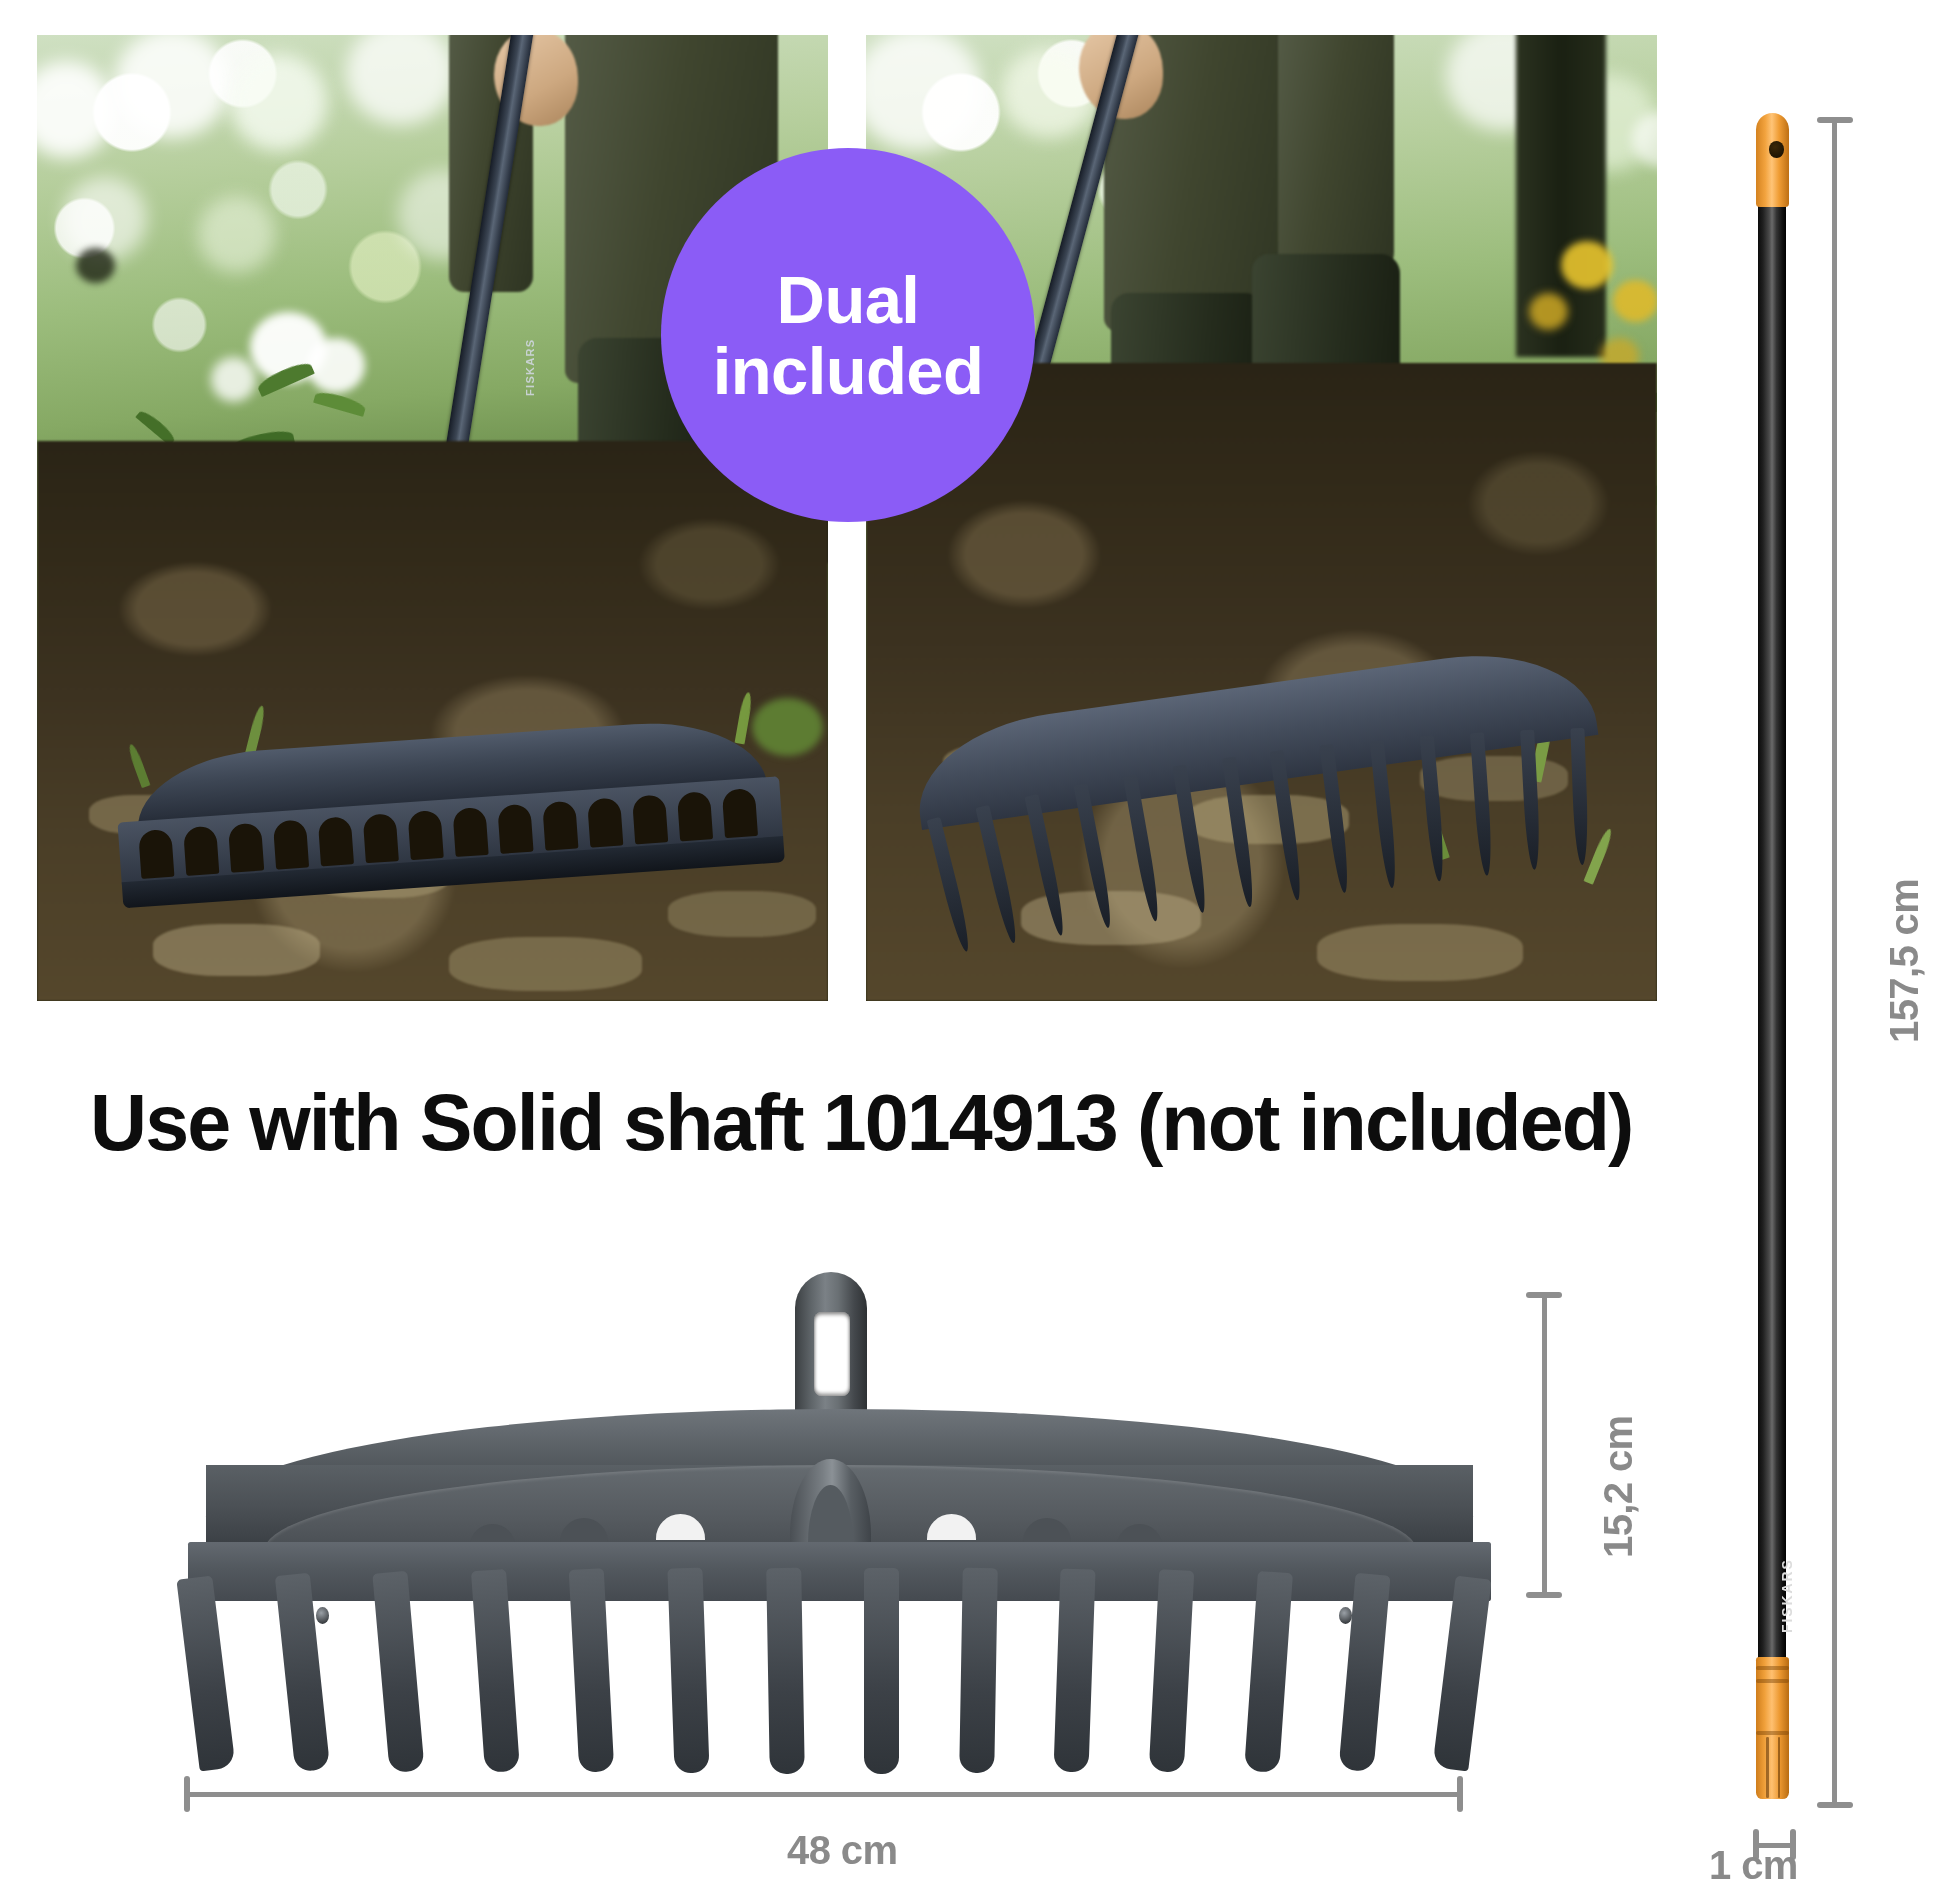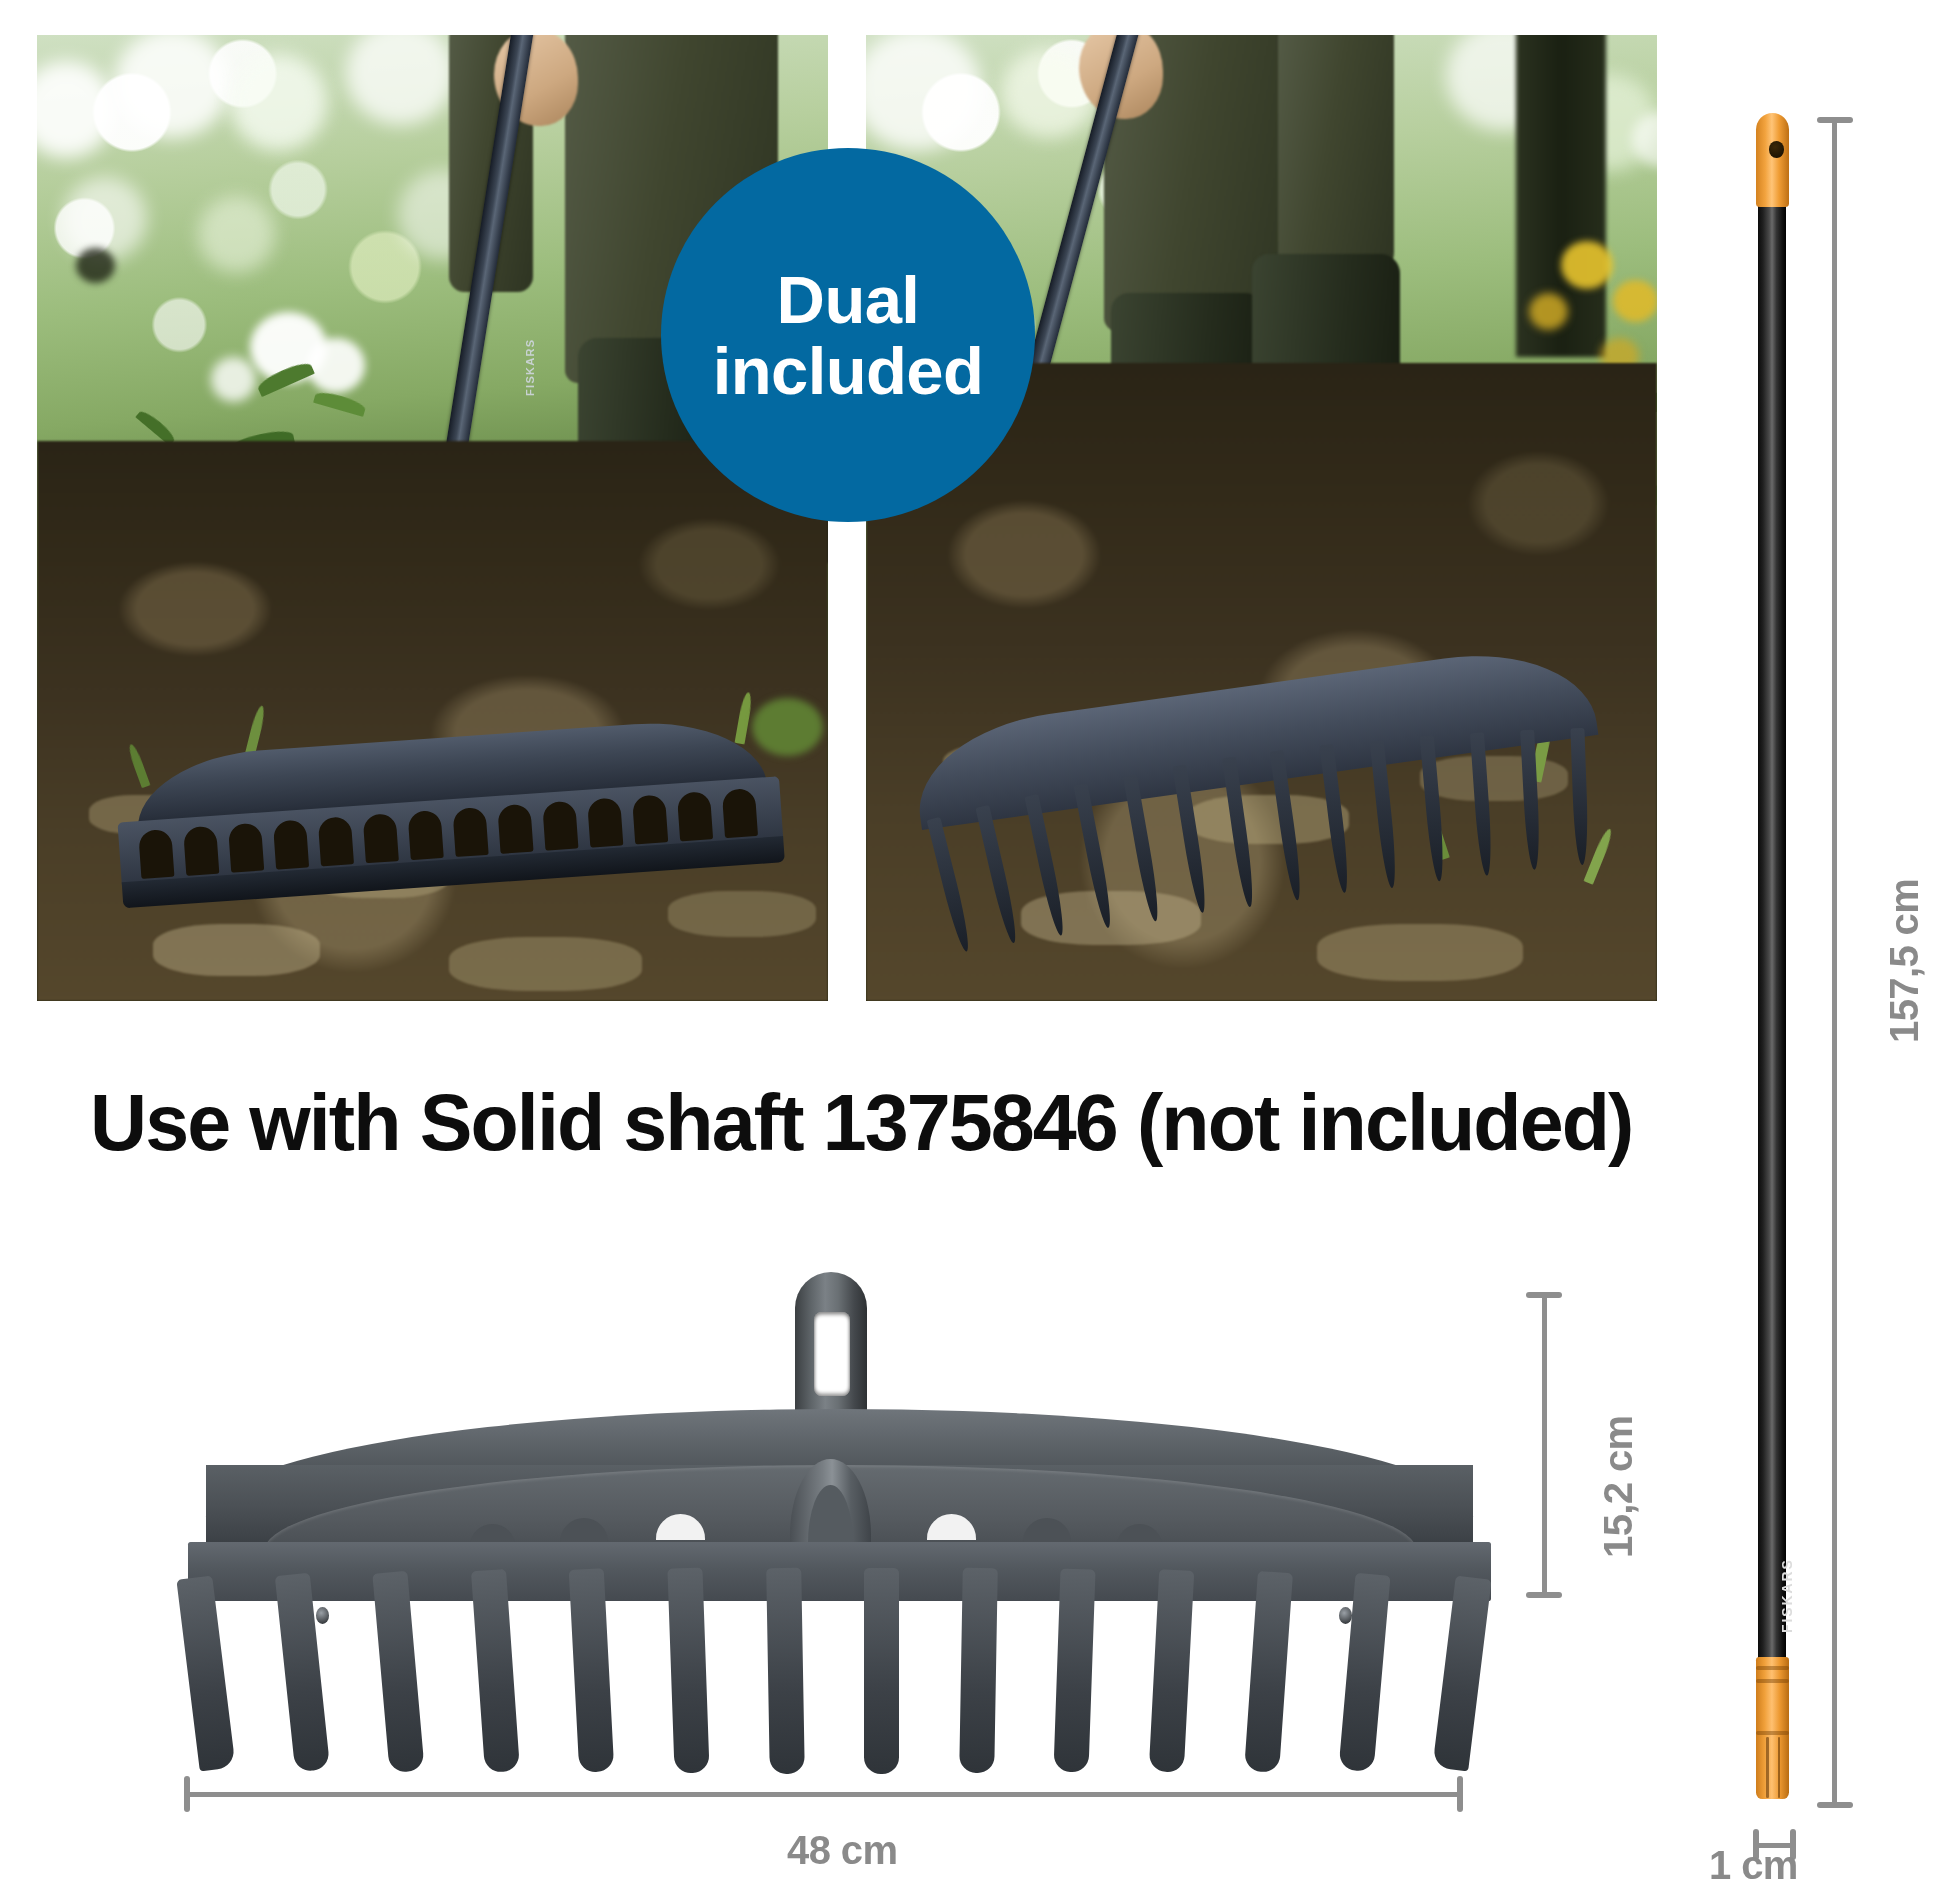--- a/index.html
+++ b/index.html
@@ -225,26 +225,26 @@
         <div class="tine" style="left:404px;top:-7.7px;width:14px;height:149px;border-radius:2.6px 2.6px 50% 50%;transform:rotate(1deg);"></div>
         <div class="tine" style="left:453px;top:-5.2px;width:14px;height:148px;border-radius:2.6px 2.6px 50% 50%;transform:rotate(2deg);"></div>
         <div class="tine" style="left:502px;top:-2.6px;width:14px;height:146px;border-radius:2.6px 2.6px 50% 50%;transform:rotate(3deg);"></div>
         <div class="tine" style="left:551px;top:1.3px;width:14px;height:143px;border-radius:2.6px 2.6px 50% 50%;transform:rotate(4deg);"></div>
         <div class="tine" style="left:600px;top:5.2px;width:14px;height:140px;border-radius:2.6px 2.6px 50% 50%;transform:rotate(5deg);"></div>
         <div class="tine" style="left:649px;top:10.3px;width:14px;height:137px;border-radius:2.6px 2.6px 50% 50%;transform:rotate(6deg);"></div>
       </div>
     </div>
   </div>
 
-  <div id="dual-function-badge" style="background: #0369a1;">
+  <div id="dual-function-badge" style="background: #8b5cf6;">
     <div class="btext" style="color: rgb(255, 255, 255);">Dual</div>
     <div class="btext" style="color: rgb(255, 255, 255);">included</div>
   </div>
 
-  <div id="headline" style="color: rgb(13, 13, 13);">Use with Solid shaft 1375846 (not included)</div>
+  <div id="headline" style="color: rgb(13, 13, 13);">Use with Solid shaft 1014913 (not included)</div>
 
   <div id="rake-head">
 
     <div class="hd-socket" style="left:628px;top:0;width:72px;height:213px;border-radius:36px 36px 6.4px 6.4px;
          background:linear-gradient(90deg,#3b3f42 0%,#5e6468 22%,#7b8186 42%,#6a7074 60%,#44484c 82%,#2e3134 100%);"></div>
     <div style="position:absolute;left:647px;top:40px;width:36px;height:84px;border-radius:7.7px;
          background:#ffffff;box-shadow:inset 0 2.6px 3.9px rgba(0,0,0,.45),inset 0 -2.6px 3.9px rgba(0,0,0,.4);"></div>
 
     <div style="position:absolute;left:39px;top:137px;width:1267px;height:116px;
          border-radius:644px 644px 0 0 / 109px 109px 0 0;

